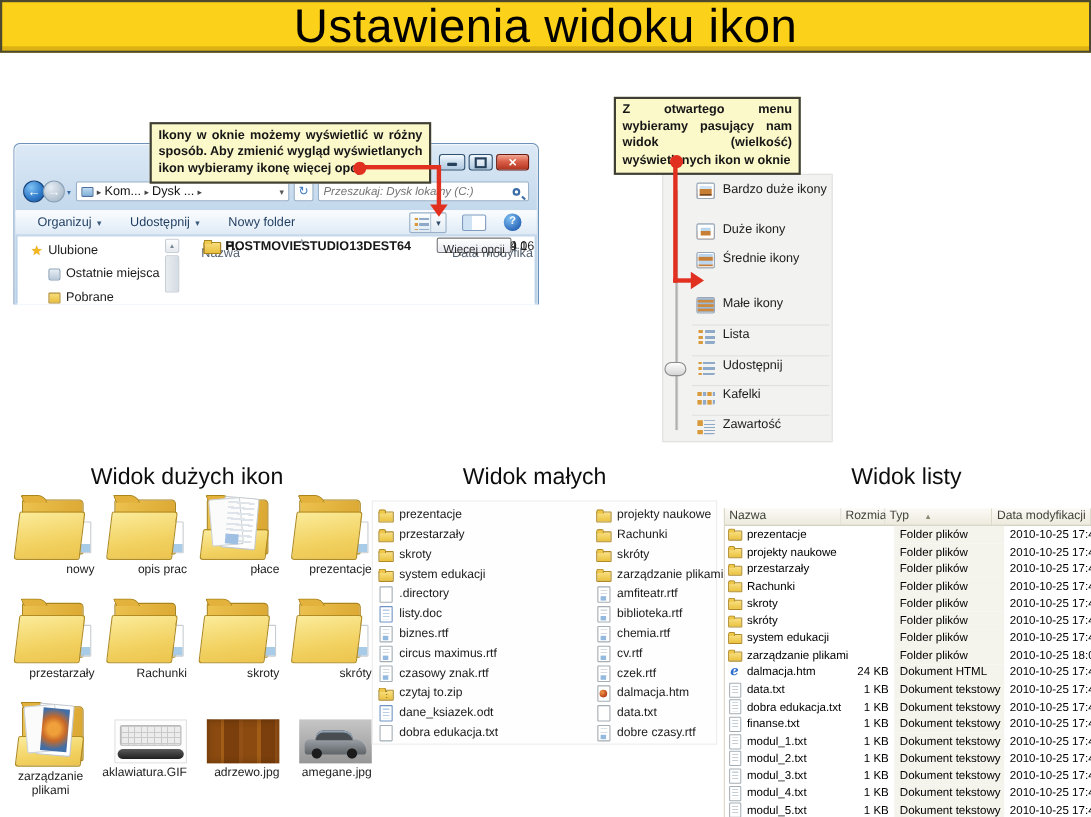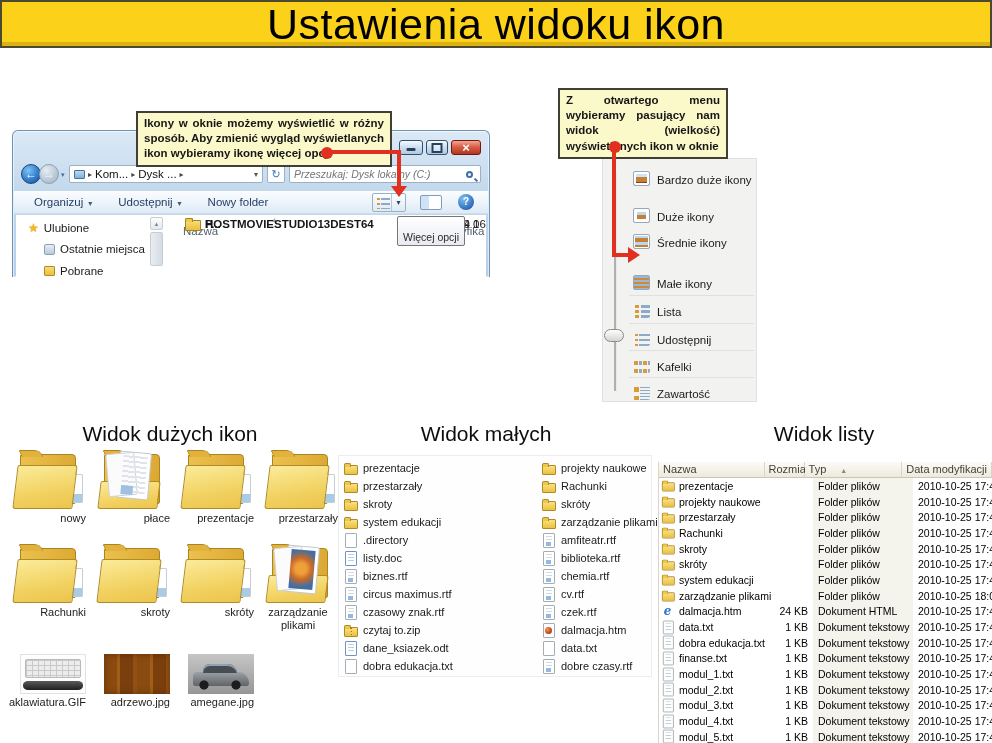--- a/index.html
+++ b/index.html
@@ -93,29 +93,29 @@
   .h-name{left:12px;top:10px}
   .h-sort{left:100px;top:1px;font-size:7px;color:#9aa7b3}
   .h-date{left:240px;top:10px;white-space:nowrap}
   .frow{position:absolute;left:0;right:0;height:20px}
   .frow .fi{position:absolute;left:14px;top:2px}
   .frow .fname{position:absolute;left:34px;top:3px;font-weight:600;color:#161616;white-space:nowrap}
   .frow .fdate{position:absolute;left:240px;top:3px;color:#1a1a1a;white-space:nowrap}
   .fi{width:16px;height:14px;position:relative}
   .fi::after{content:"";position:absolute;left:0;top:1px;width:6px;height:3px;background:#eecb4e;border:1px solid #a8841f;border-bottom:none;border-radius:2px 2px 0 0}
   .fi::before{content:"";position:absolute;left:0;top:3px;width:14px;height:9px;background:linear-gradient(#f7dc7a,#e9bf3e);border:1px solid #a8841f;border-radius:1px}
-  .xtip{position:absolute;left:384px;top:85px;height:14px;padding:14px 5px;z-index:5;white-space:nowrap;
+  .xtip{position:absolute;left:384px;top:85px;height:14px;padding:4px 5px;z-index:5;white-space:nowrap;
         background:linear-gradient(#fff,#e9eaf2);border:1px solid #767676;border-radius:2px;font-size:10.5px;color:#2a2a2a;line-height:13px}
 
   
   .vmenu{position:absolute;left:602px;top:158px;width:155px;height:244px;background:#f2f2f1;border:1px solid #e0e0de;z-index:2}
   .vm-track{position:absolute;left:11px;top:14px;width:2px;height:218px;background:#b0b0b0;box-shadow:1px 0 0 #e9e9e9}
   .vm-handle{position:absolute;left:1px;top:170px;width:20px;height:13px;border:1px solid #8a8a8a;border-radius:7px;
              background:linear-gradient(#fefefe,#d5d5d5)}
-  .vm-item{position:absolute;left:30px;right:2px;height:20px;display:flex;align-items:flex-end;gap:7px;font-size:11.5px;color:#1b1b1b}
+  .vm-item{position:absolute;left:30px;right:2px;height:20px;display:flex;align-items:flex-start;gap:7px;font-size:11.5px;color:#1b1b1b}
   .vm-item:nth-of-type(1){top:7px}.vm-item:nth-of-type(2){top:44px}.vm-item:nth-of-type(3){top:70px}
   .vm-item:nth-of-type(4){top:111px}.vm-item:nth-of-type(5){top:139px}.vm-item:nth-of-type(6){top:167px}
   .vm-item:nth-of-type(7){top:194px}.vm-item:nth-of-type(8){top:221px}
   .vm-sep{position:absolute;left:26px;right:2px;height:1px;background:#e0e0dd}
   .p1{top:136px}.p2{top:164px}.p3{top:191px}.p4{top:218px}
   .mi{width:17px;height:15px;border:1px solid #9aa7b8;border-radius:2px;background:#fff;flex:0 0 17px}
   .mi-xl{background:linear-gradient(#cfe3f2 35%,#c77f35 35% 75%,#7a4a1f 75%);box-shadow:inset 0 0 0 2px #fff}
   .mi-l{background:linear-gradient(#bcd6ee 45%,#c77f35 45%);box-shadow:inset 0 0 0 3px #fff}
   .mi-m{background:linear-gradient(#bcd6ee 45%,#c77f35 45%);background-size:8px 7px;box-shadow:inset 0 0 0 1px #fff}
   .mi-s{background:linear-gradient(#9db8d4 50%,#cd8a3e 50%);background-size:4px 4px}
@@ -344,20 +344,28 @@
 
 <div class="li-item" data-interactable="true">
       <div class="li-icon folder" data-interactable="false">
         <i class="a"></i>
         <i class="c"></i>
         <i class="b"></i>
       </div>
       <div class="li-label" data-interactable="false">nowy</div>
     </div>
     <div class="li-item" data-interactable="true">
+      <div class="li-icon folder" data-interactable="false">
+        <i class="a"></i>
+        <i class="c"></i>
+        <i class="b"></i>
+      </div>
+      <div class="li-label" data-interactable="false">opis prac</div>
+    </div>
+    <div class="li-item" data-interactable="true">
       <div class="li-icon folder-docs" data-interactable="false">
         <i class="a"></i>
         <i class="c"></i>
         <i class="b"></i>
       </div>
       <div class="li-label" data-interactable="false">płace</div>
     </div>
     <div class="li-item" data-interactable="true">
       <div class="li-icon folder" data-interactable="false">
         <i class="a"></i>

